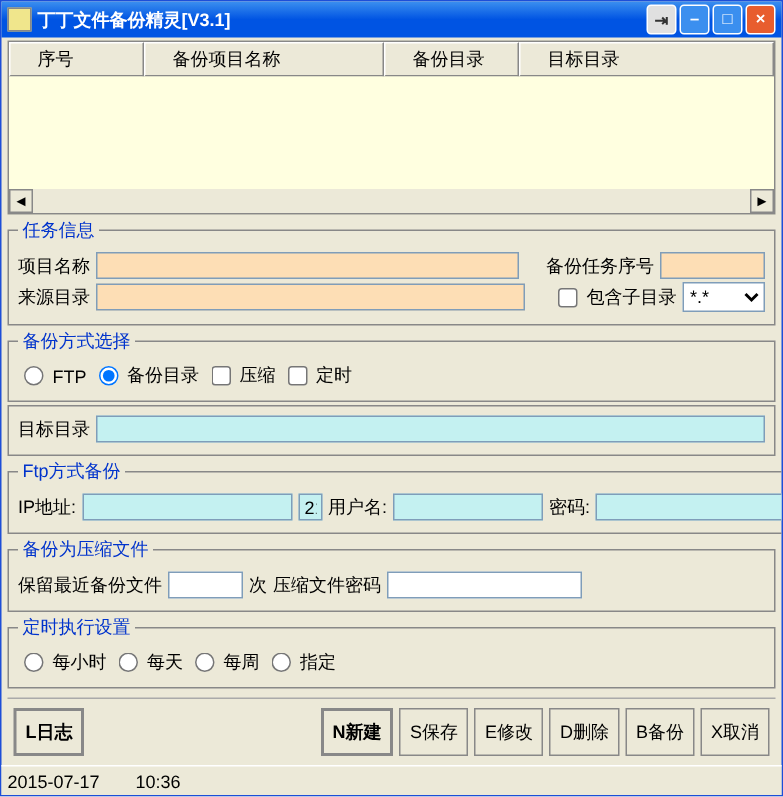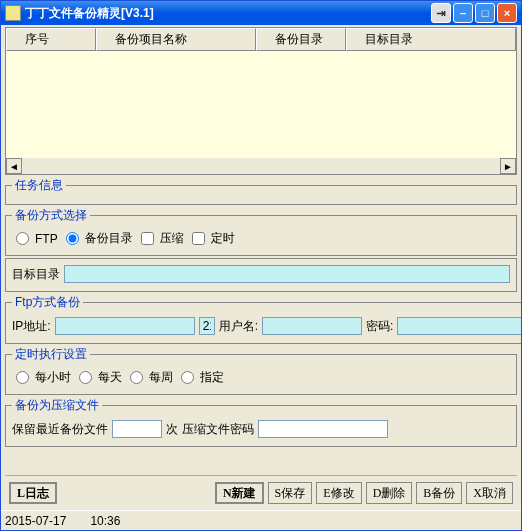--- a/index.html
+++ b/index.html
@@ -28,21 +28,21 @@
 .lbl { white-space: nowrap; }
 input[type=text] { height: 18px; border: 1px solid #7F9DB9; padding: 0 3px; font-size: 12px; font-family: inherit; }
 .orange { background: #FDDEB5; }
 .cyan { background: #C4F1F1; }
 .plain { background: #fff; }
 input[type=checkbox], input[type=radio] { margin: 0 2px 0 4px; vertical-align: middle; }
 .two-col { display: flex; gap: 6px; }
 .two-col > fieldset { flex: 1; }
 .spacer { flex: 1; }
 .bottom-bar { display: flex; align-items: center; padding: 2px 4px; gap: 4px; }
-.btn { height: 22px; padding: 0 6px; border: 1px solid #888; background: #ECE9D8; font-size: 12px; cursor: pointer; font-family: Liberation Serif, serif; }
+.btn { height: 32px; padding: 0 6px; border: 1px solid #888; background: #ECE9D8; font-size: 12px; cursor: pointer; font-family: Liberation Sans, sans-serif; }
 .btn.bold { font-weight: bold; border-width: 2px; }
 .statusbar { height: 20px; border-top: 1px solid #fff; background: #ECE9D8; display: flex; align-items: center; padding: 0 4px; gap: 24px; font-size: 12px; }
 .sep { border-top: 1px solid #aaa; margin: 2px 0; }
 select.combo { height: 20px; border: 1px solid #7F9DB9; font-size: 12px; background: #fff; font-family: inherit; }
 </style>
 </head>
 <body>
 
 <div class="window">
   <div class="titlebar">
@@ -67,20 +67,37 @@
       <div class="list-body"></div>
       <div class="list-scroll">
         <div class="scroll-btn">◄</div>
         <div class="scroll-track"></div>
         <div class="scroll-btn">►</div>
       </div>
     </div>
 
     <fieldset>
       <legend>任务信息</legend>
+      <div class="row">
+        <span class="lbl">项目名称</span>
+        <input type="text" class="orange" style="flex: 1 1 0%;" value="">
+        <span style="width:10px"></span>
+        <span class="lbl">备份任务序号</span>
+        <input type="text" class="orange" style="width: 70px;" value="">
+      </div>
+      <div class="row">
+        <span class="lbl">来源目录</span>
+        <input type="text" class="orange" style="flex: 1 1 0%;" value="">
+        <span style="width:10px"></span>
+        <input type="checkbox" style="">
+        <span class="lbl">包含子目录</span>
+        <select class="combo" style="width:55px">
+          <option>*.*</option>
+        </select>
+      </div>
     </fieldset>
 
     <div class="two-col">
       <fieldset>
         <legend>备份方式选择</legend>
         <div class="row">
           <input type="radio" name="m" style="">
             <span>FTP</span>
           <input type="radio" name="m" checked="" style="">
             <span>备份目录</span>
@@ -106,41 +123,41 @@
         <input type="text" class="cyan" style="width: 140px;" value="">
         <input type="text" class="cyan" style="width: 16px;" value="21">
         <span class="lbl">用户名:</span>
         <input type="text" class="cyan" style="width: 100px;" value="">
         <span class="lbl">密码:</span>
         <input type="text" class="cyan" style="flex: 1 1 0%;" value="">
       </div>
     </fieldset>
 
     <fieldset>
+      <legend>备份为压缩文件</legend>
+      <div class="row">
+        <span class="lbl">保留最近备份文件</span>
+        <input type="text" class="plain" style="width: 50px;" value="">
+        <span class="lbl">次</span>
+        <span class="lbl">压缩文件密码</span>
+        <input type="text" class="plain" style="width: 130px;" value="">
+      </div>
+    </fieldset>
+
+    <fieldset>
       <legend>定时执行设置</legend>
       <div class="row">
         <input type="radio" name="t" style="">
           <span>每小时</span>
         <input type="radio" name="t" style="">
           <span>每天</span>
         <input type="radio" name="t" style="">
           <span>每周</span>
         <input type="radio" name="t" style="">
           <span>指定</span>
-      </div>
-    </fieldset>
-
-    <fieldset>
-      <legend>备份为压缩文件</legend>
-      <div class="row">
-        <span class="lbl">保留最近备份文件</span>
-        <input type="text" class="plain" style="width: 50px;" value="">
-        <span class="lbl">次</span>
-        <span class="lbl">压缩文件密码</span>
-        <input type="text" class="plain" style="width: 130px;" value="">
       </div>
     </fieldset>
 
     <div class="spacer"></div>
     <div class="sep"></div>
 
     <div class="bottom-bar">
       <button class="btn bold">L日志</button>
       <div class="spacer"></div>
       <button class="btn bold">N新建</button>

